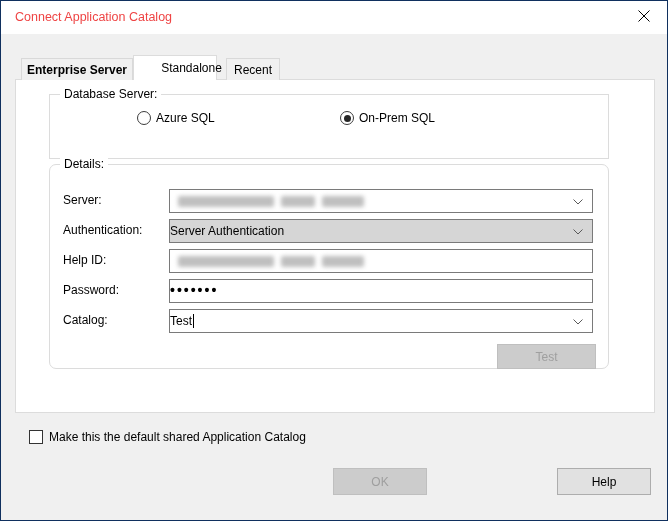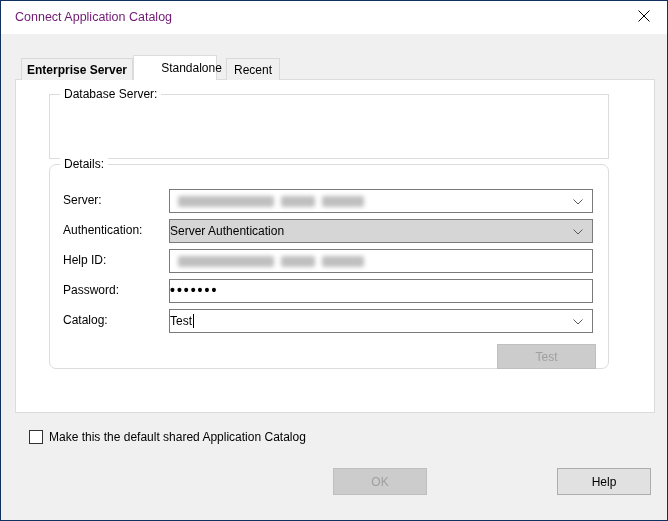--- a/index.html
+++ b/index.html
@@ -16,21 +16,21 @@
     color: #000;
   }
 
   
   .titlebar {
     position: absolute; left: 0; top: 0; right: 0; height: 33px;
     background: #ffffff;
   }
   .title-text {
     position: absolute; left: 14px; top: 9px;
-    font-size: 12.5px; color: #701a75;
+    font-size: 12.5px; color: #ef4444;
   }
   .close-btn {
     position: absolute; right: 6px; top: 0; width: 34px; height: 32px;
     display: flex; align-items: center; justify-content: center;
     cursor: default;
   }
 
   
   .body-area {
     position: absolute; left: 0; top: 33px; right: 0; bottom: 0;
@@ -160,20 +160,30 @@
   </div>
   <div class="tab active tab-standalone">
     <span>Standalone</span>
   </div>
   <div class="tab tab-recent">
     <span>Recent</span>
   </div>
 
   <div class="groupbox group-db">
     <span class="group-label">Database Server:</span>
+    <div class="radio-row">
+      <div class="radio-option radio-azure">
+        <span class="radio-circle"></span>
+        <span>Azure SQL</span>
+      </div>
+      <div class="radio-option radio-onprem">
+        <span class="radio-circle checked"></span>
+        <span>On-Prem SQL</span>
+      </div>
+    </div>
   </div>
 
   <div class="groupbox group-details">
     <span class="group-label">Details:</span>
   </div>
 
   <div class="field-label" style="top:192px;">Server:</div>
   <div class="field" style="top:188px;">
     <span class="redacted-wrap">
       <span class="redacted-seg seg1"></span>

